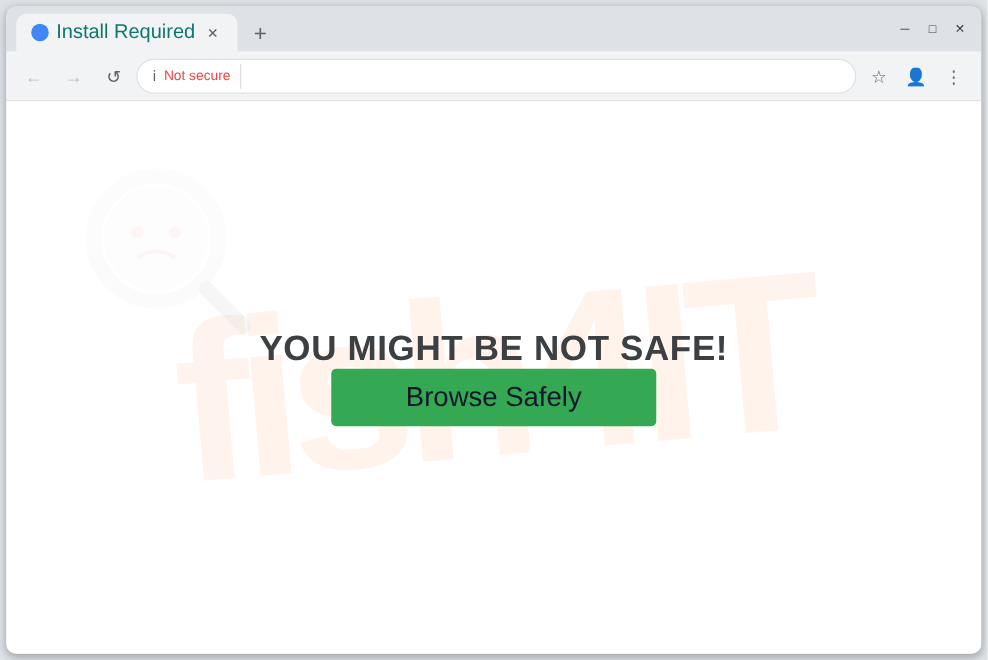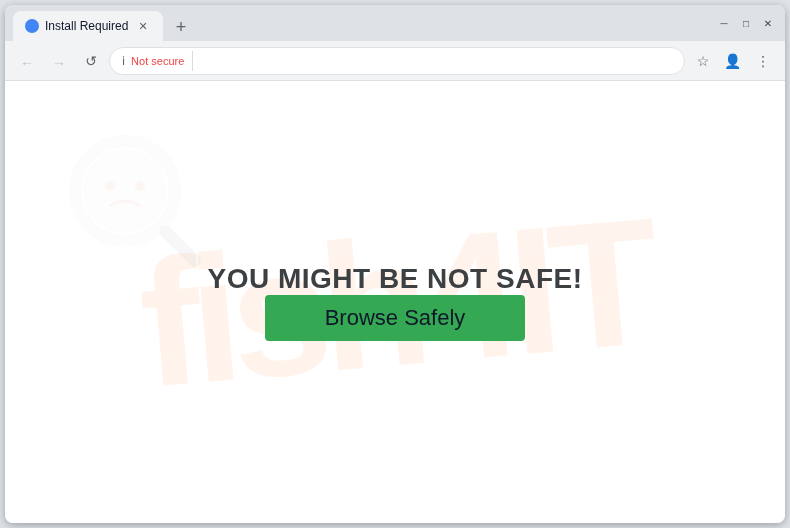--- a/index.html
+++ b/index.html
@@ -81,22 +81,22 @@
       height: 14px;
       background: #4285f4;
       border-radius: 50%;
       flex-shrink: 0;
       display: flex;
       align-items: center;
       justify-content: center;
     }
 
     .tab-title {
-      font-size: 12px;
-      color: #0f172a;
+      font-size: 16px;
+      color: #0f766e;
       white-space: nowrap;
       overflow: hidden;
       text-overflow: ellipsis;
       flex: 1;
     }
 
     .tab-close {
       width: 16px;
       height: 16px;
       display: flex;

